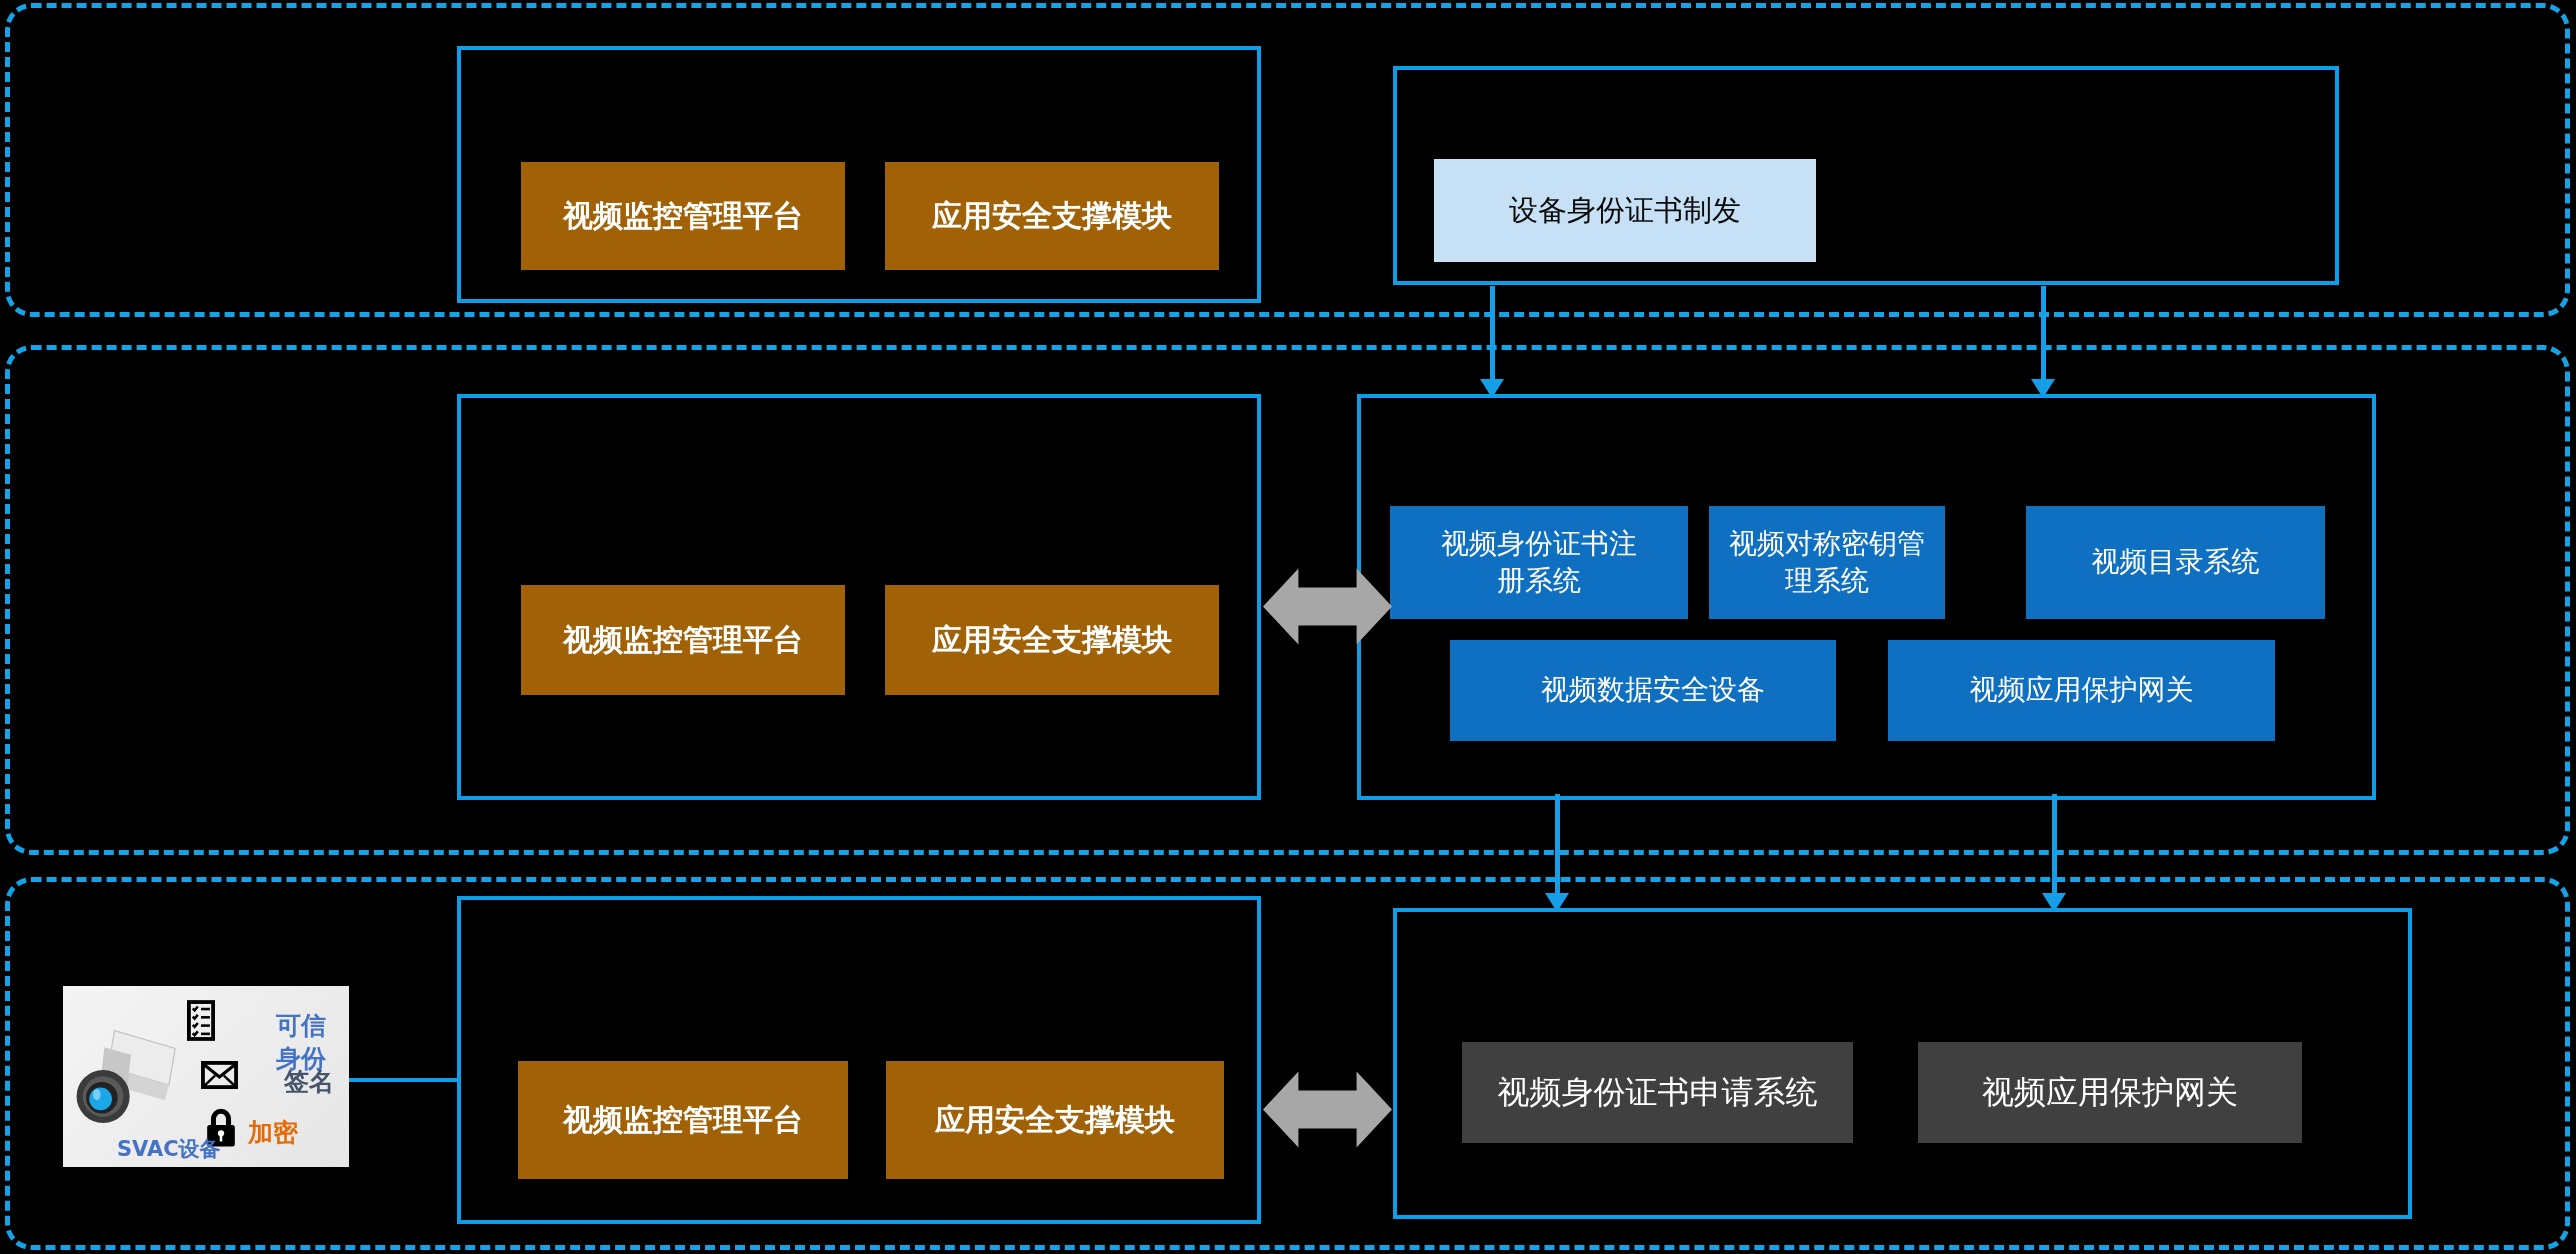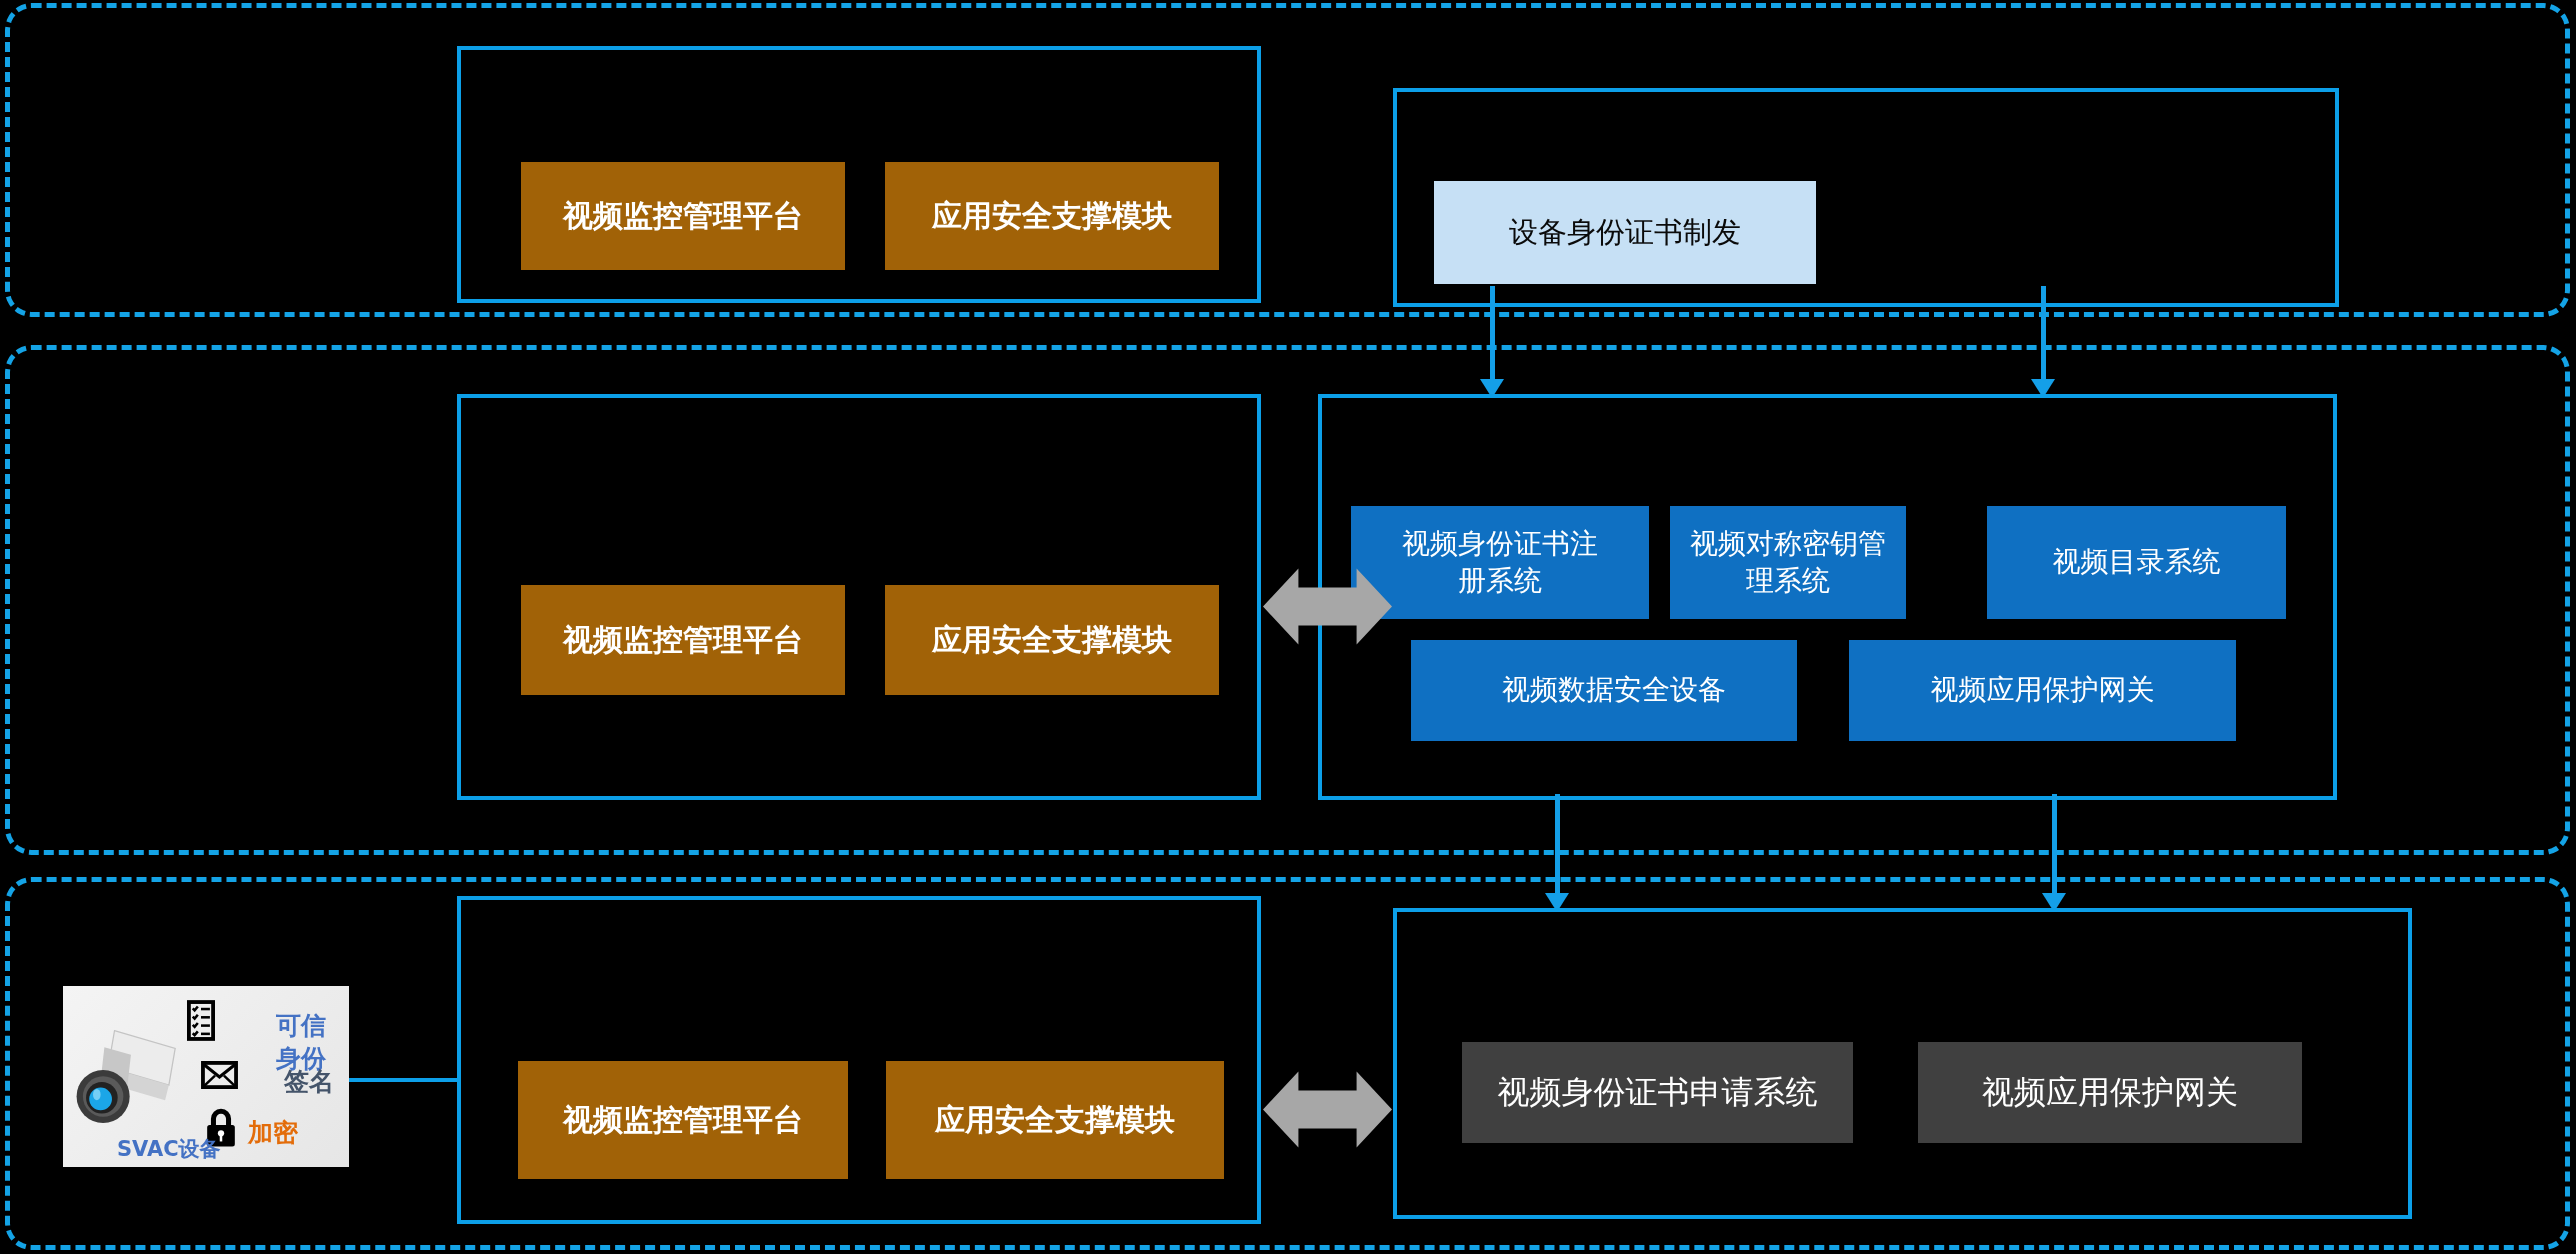--- a/index.html
+++ b/index.html
@@ -32,35 +32,35 @@
 
   <div class="region" style="left:5px;top:3.2px;width:2555px;height:304px;"></div>
   <div class="region" style="left:5px;top:345px;width:2555px;height:500px;"></div>
   <div class="region" style="left:5px;top:877px;width:2555px;height:363px;"></div>
 
   <div class="sbox" style="left:457px;top:46px;width:796px;height:249px;">
     <div class="node cyan" style="left:60px;top:112px;width:324px;height:108px;">视频监控管理平台</div>
     <div class="node cyan" style="left:424px;top:112px;width:334px;height:108px;">应用安全支撑模块</div>
   </div>
 
-  <div class="sbox" style="left:1393px;top:66px;width:938px;height:211px;margin-top:22px;">
+  <div class="sbox" style="left:1393px;top:66px;width:938px;height:211px;">
     <div class="node light" style="left:37px;top:89px;width:382px;height:103px;">设备身份证书制发</div>
   </div>
 
   <div class="stem" style="left:1490px;top:286px;height:94px;"></div>
   <div class="ahead" style="left:1480px;top:379px;"></div>
   <div class="stem" style="left:2041px;top:286px;height:94px;"></div>
   <div class="ahead" style="left:2031px;top:379px;"></div>
 
   <div class="sbox" style="left:457px;top:394px;width:796px;height:398px;">
     <div class="node cyan" style="left:60px;top:187px;width:324px;height:110px;">视频监控管理平台</div>
     <div class="node cyan" style="left:424px;top:187px;width:334px;height:110px;">应用安全支撑模块</div>
   </div>
 
-  <div class="sbox" style="left:1318px;top:394px;width:1011px;height:398px;">
+  <div class="sbox" style="left:1357px;top:394px;width:1011px;height:398px;">
     <div class="node mid" style="left:29px;top:108px;width:298px;height:113px;">视频身份证书注
 册系统</div>
     <div class="node mid" style="left:348px;top:108px;width:236px;height:113px;">视频对称密钥管
 理系统</div>
     <div class="node mid" style="left:665px;top:108px;width:299px;height:113px;">视频目录系统</div>
     <div class="node mid" style="left:89px;top:242px;width:386px;height:101px;padding-left:20px;">视频数据安全设备</div>
     <div class="node mid" style="left:527px;top:242px;width:387px;height:101px;">视频应用保护网关</div>
   </div>
 
   <svg class="garrow" style="left:1263px;top:567px;" width="129" height="79" viewBox="0 0 204 124">

